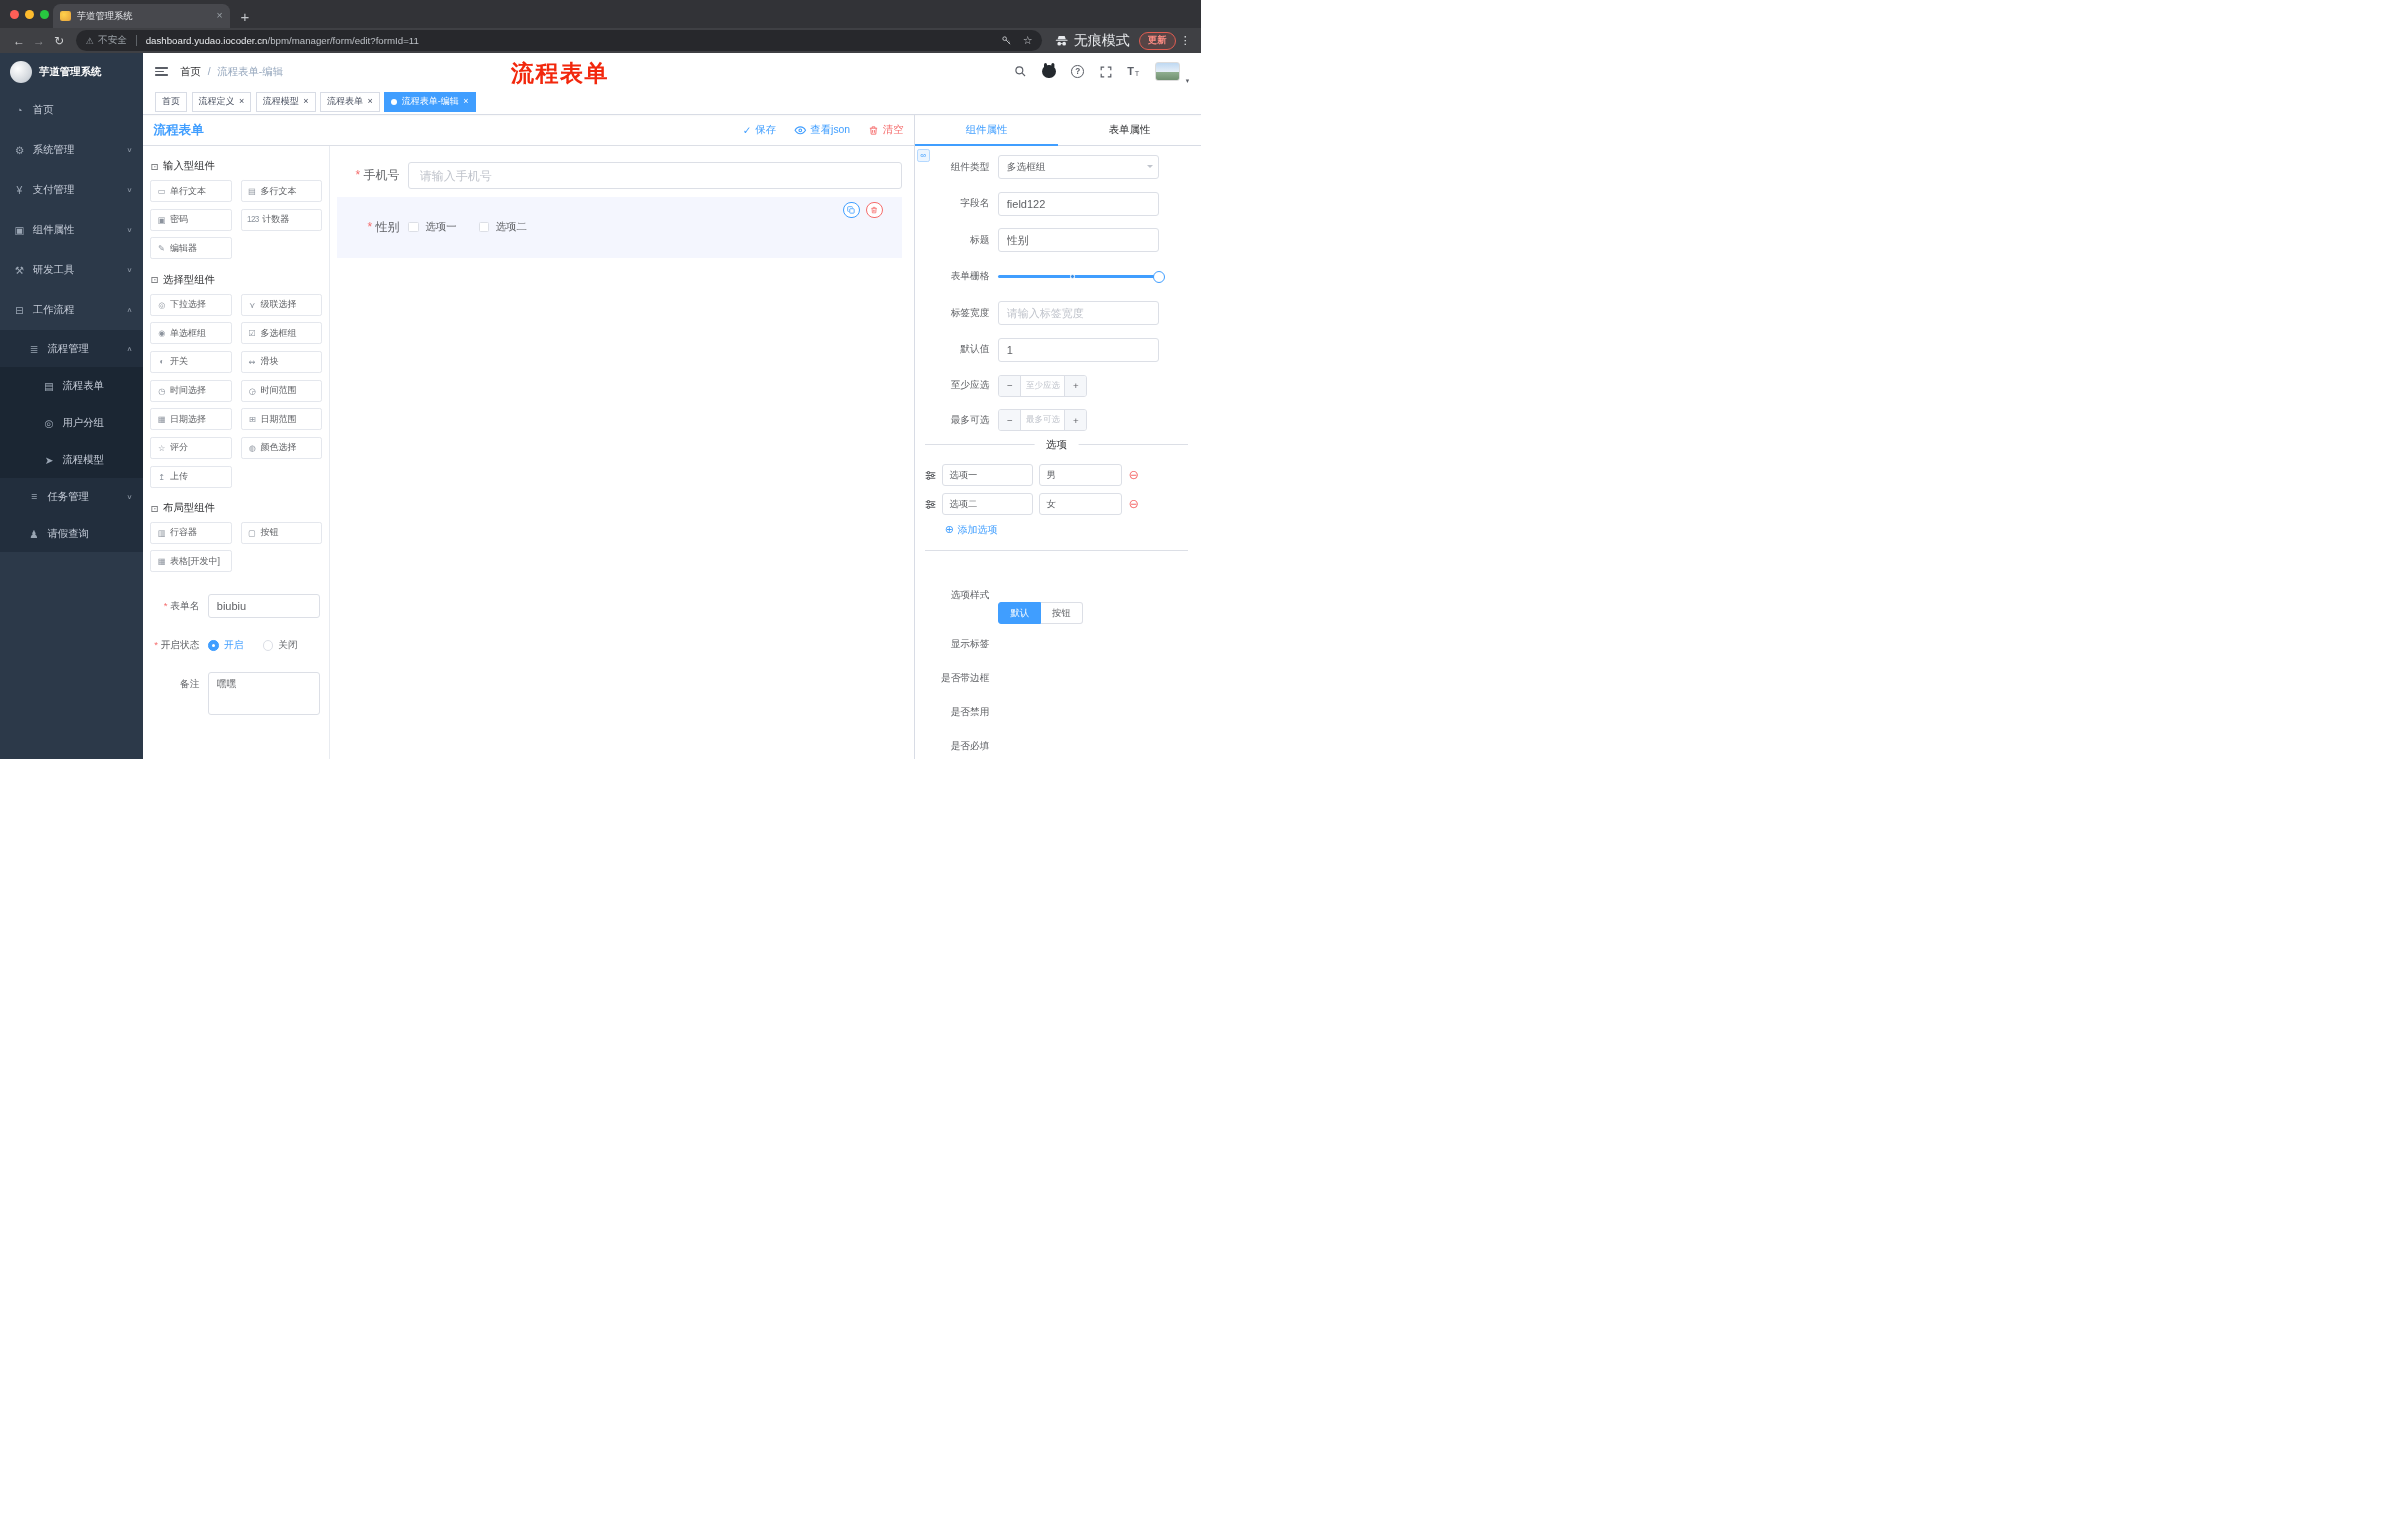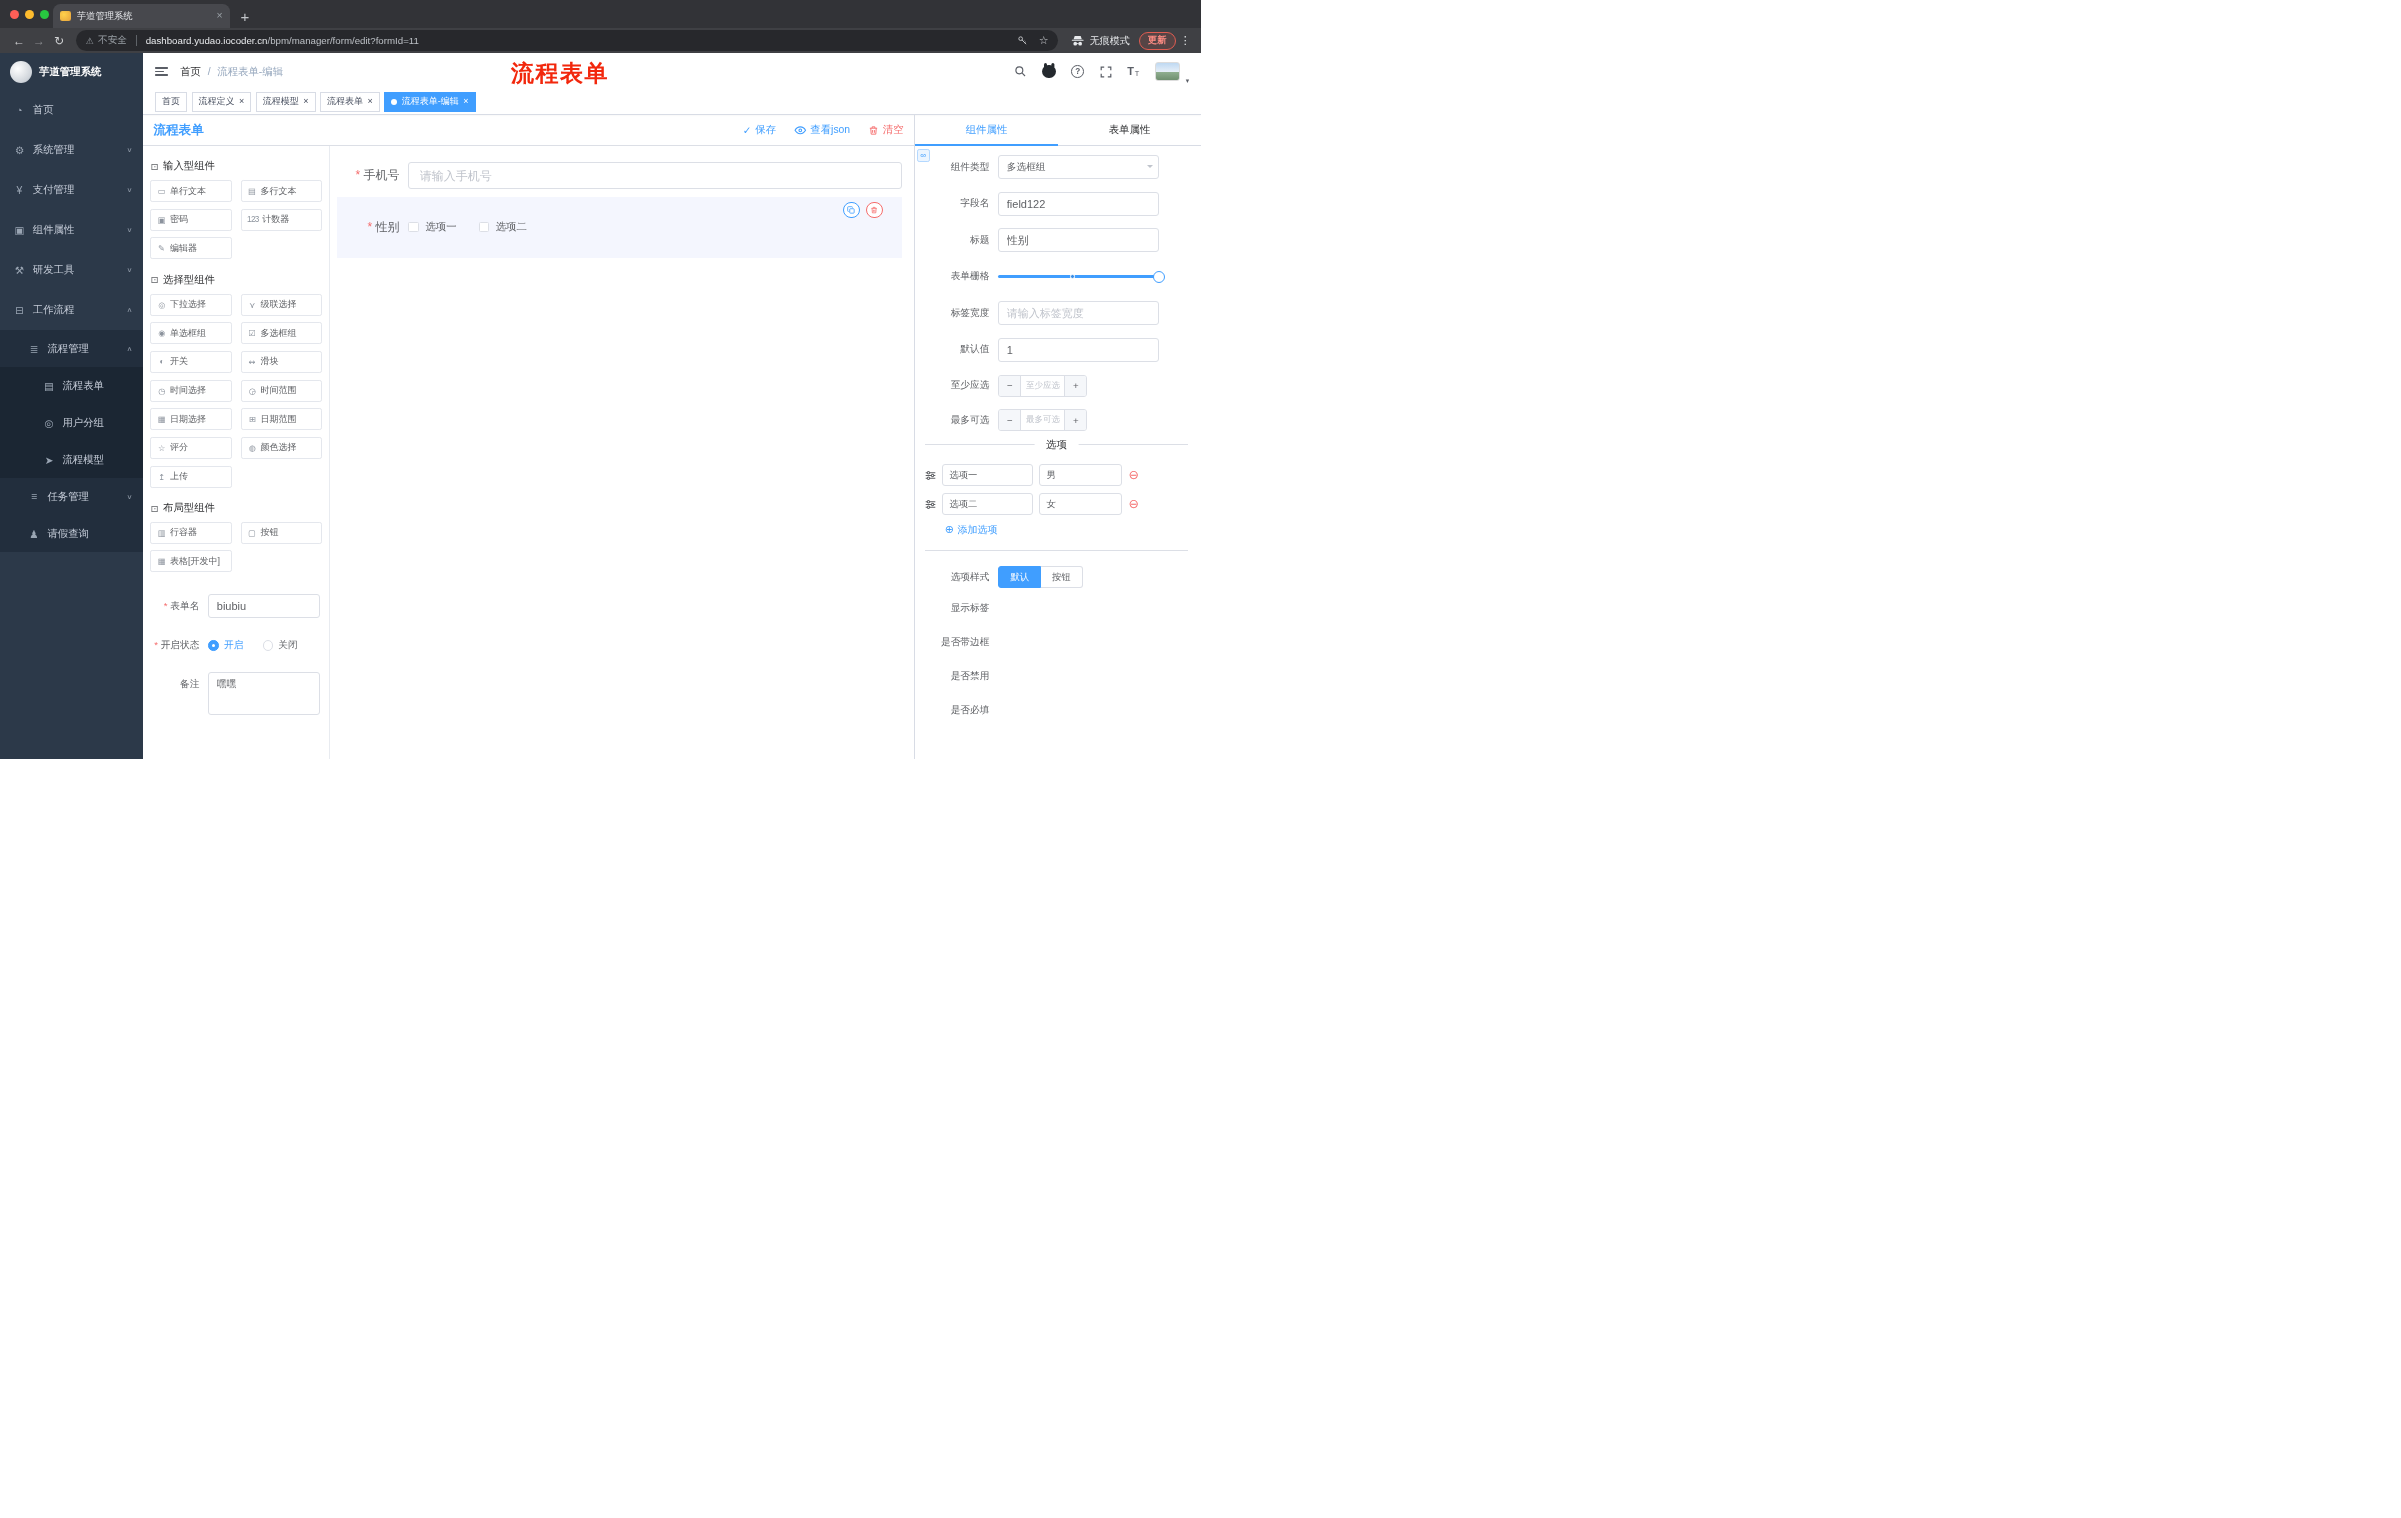--- a/index.html
+++ b/index.html
@@ -21,21 +21,21 @@
   #toolbar { height:25px; background:#3f4044; display:flex; align-items:center; padding:0 9px; }
   .nav-ic { color:#cfd0d2; font-size:12px; width:20px; text-align:center; cursor:pointer; }
   .nav-ic.dim { color:#8b8c90; }
   #urlbar { flex:1; height:21px; background:#27282c; border-radius:10.4px; display:flex; align-items:center; padding:0 9px; margin:0 7.4px; gap:4.5px; min-width:0; }
   .sec-ic { color:#9aa0a6; font-size:9px; }
   .sec-label { color:#9aa0a6; font-size:9.7px;text-align:center; }
   .url-sep { width:0.7px; height:10.4px; background:#5f6368; margin:0 4.5px; }
   .url { font-size:9.7px; color:#e8eaed; white-space:nowrap; overflow:hidden; flex:1; }
   .url .path { color:#bdc1c6; }
   .urlbar-ic { color:#c6c8cc; font-size:11px; margin-left:6px; cursor:pointer; display:flex; align-items:center; }
-  #incognito { display:flex; align-items:center; gap:5.2px; margin:0 6px; color:#e8eaed; font-size:10px; white-space:nowrap; }
+  #incognito { display:flex; align-items:center; gap:5.2px; margin:0 6px; color:#e8eaed; font-size:14px; white-space:nowrap; }
   #update-pill { display:flex; align-items:center; border:0.7px solid #e05c51; background:rgba(224,92,81,.15); border-radius:9px; padding:1.5px 8.2px; color:#ff8d84; font-size:9.3px; font-weight:700; margin:0 3px; cursor:pointer; white-space:nowrap; }
   .kebab { color:#e8eaed; font-size:11px; width:13.4px; text-align:center; cursor:pointer; }
 
   
   #app { display:flex; height:706px; }
   #sidebar { width:143px; flex-shrink:0; background:#2c3949; color:#c4cbd7; }
   .logo-row { height:37px; display:flex; align-items:center; gap:7.4px; padding-left:9.7px; }
   .logo-avatar { width:22px; height:22px; border-radius:50%; background:radial-gradient(circle at 35% 35%,#ffffff,#cfd4da 70%,#9aa3ad); flex-shrink:0; }
   .logo-title { color:#fff; font-size:10.4px; font-weight:700; white-space:nowrap; }
   .s-item { height:40px; display:flex; align-items:center; gap:7.4px; padding-left:13.4px; position:relative; font-size:10.4px; cursor:pointer; white-space:nowrap; }
@@ -145,21 +145,21 @@
   .p-divider span { position:absolute; left:50%; transform:translate(-50%,-50%); background:#fff; padding:0 12px; font-size:10.4px; color:#303133; white-space:nowrap; }
   .p-divider.plain { margin:10.4px 0 15px; }
   .opt-row { display:flex; align-items:center; gap:6px; margin-bottom:7.4px; }
   .drag-ic { flex-shrink:0; display:flex; cursor:grab; }
   .opt-input { height:22px; border:0.7px solid #dcdfe6; border-radius:3px; padding:0 6px; font-size:9.3px; color:#606266; outline:none; font-family:inherit; }
   .opt-name { width:91px; }
   .opt-val { width:83px; }
   .opt-del { color:#f56c6c; font-size:12.6px; line-height:1; cursor:pointer; }
   .add-opt { display:flex; align-items:center; gap:3.7px; color:#409eff; font-size:10px; margin:1.5px 0 13.4px 19.3px; cursor:pointer; }
   .add-opt .plus { font-size:11px; }
-  .seg { display:flex; }
+  .seg { display:flex;margin-top:36px; }
   .seg-btn { height:22px; padding:0 11px; display:flex; align-items:center; font-size:9.3px; border:0.7px solid #dcdfe6; background:#fff; color:#606266; cursor:pointer; }
   .seg-btn.first { border-radius:3px 0 0 3px; }
   .seg-btn.last { border-radius:0 3px 3px 0; border-left:0; }
   .seg-btn.active { background:#409eff; border-color:#409eff; color:#fff; }
   .style-row { margin-bottom:13.4px; }
   .toggle-row { margin-bottom:21px; }
   .switch { width:30px; height:15px; border-radius:7.4px; background:#dcdfe6; position:relative; cursor:pointer; flex-shrink:0; }
   .switch.on { background:#409eff; }
   .switch::after { content:""; position:absolute; top:1.5px; left:1.5px; width:12px; height:12px; border-radius:50%; background:#fff; }
   .switch.on::after { left:auto; right:1.5px; }

